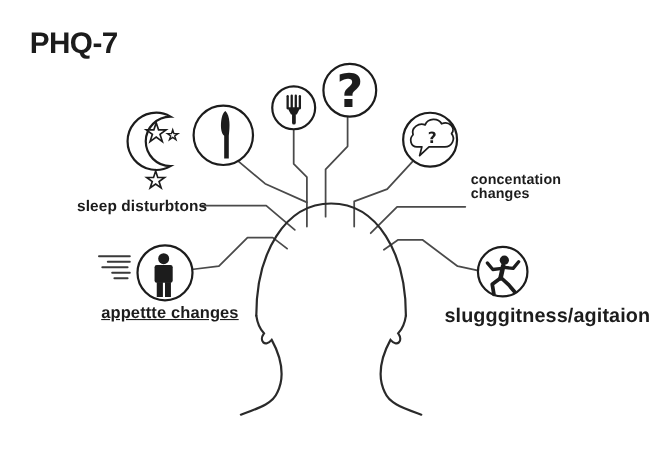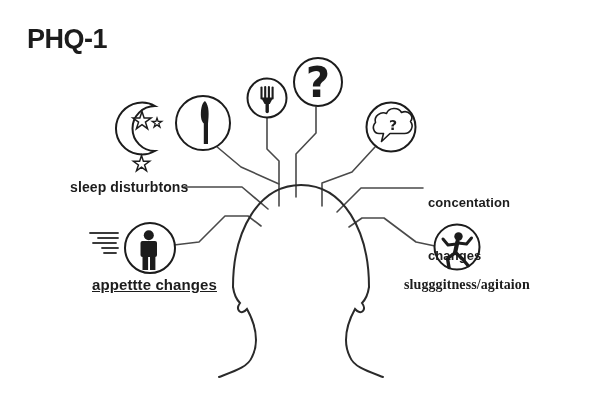--- a/index.html
+++ b/index.html
@@ -10,23 +10,23 @@
   }
   svg.art { position: absolute; left: 0; top: 0; }
 
   .lbl {
     position: absolute; font-weight: 700; color: var(--ink, #1c1c1c);
     white-space: nowrap; letter-spacing: 0.1px;
   }
   .title { left: 27px; top: 24px; font-size: 27px; letter-spacing: -0.5px; }
   .lbl-sleep { left: 70px; top: 179px; font-size: 14px; }
   .lbl-conc { left: 428px; top: 156px; font-size: 13px; line-height: 13px; }
-  .lbl-conc span { display: block; margin-top: 40px; }
+  .lbl-conc span { display: block; }
   .lbl-appetite { left: 92px; top: 276px; font-size: 15px; text-decoration: underline; }
-  .lbl-sluggish { left: 404px; top: 277px; font-size: 14px; font-family: Liberation Serif, serif; }
+  .lbl-sluggish { left: 404px; top: 277px; font-size: 18px; }
 
   .conn { fill: none; stroke: var(--line, #4a4a4a); stroke-width: 1.6;
           stroke-linejoin: round; stroke-linecap: round; }
   .head { fill: none; stroke: #2a2a2a; stroke-width: 2; stroke-linecap: round; }
   .circ { fill: #ffffff; stroke: var(--ink, #1c1c1c); stroke-width: 2; }
   .ink-fill { fill: var(--ink, #1c1c1c); stroke: none; }
   .ink-stroke { fill: none; stroke: var(--ink, #1c1c1c); }
   .star { fill: #ffffff; stroke: var(--ink, #1c1c1c); }
   .qtext { font-family: "DejaVu Sans", "Liberation Sans", sans-serif;
            font-weight: 700; fill: var(--ink, #1c1c1c); text-anchor: middle; }
@@ -132,21 +132,21 @@
       <g class="ink-stroke" stroke-linecap="round" stroke-linejoin="round">
         <line x1="457.5" y1="241.5" x2="455" y2="253" stroke-width="4.2"></line>
         <polyline points="456.5,244 448,245 443,239" stroke-width="3" fill="none"></polyline>
         <polyline points="458,243 466.5,244 471.5,238" stroke-width="3" fill="none"></polyline>
         <polyline points="455.5,252.5 447.5,258.5 449,267.5" stroke-width="3.4" fill="none"></polyline>
         <polyline points="455.5,252.5 462.5,259 468,265.5" stroke-width="3.4" fill="none"></polyline>
       </g>
     </g>
   </svg>
 
-  <div class="lbl title">PHQ-1</div>
+  <div class="lbl title">PHQ-7</div>
 
   <div class="lbl lbl-sleep">sleep disturbtons</div>
 
   <div class="lbl lbl-conc">
     <span>concentation</span>
     <span>changes</span>
   </div>
 
   <div class="lbl lbl-appetite">appettte changes</div>
 

